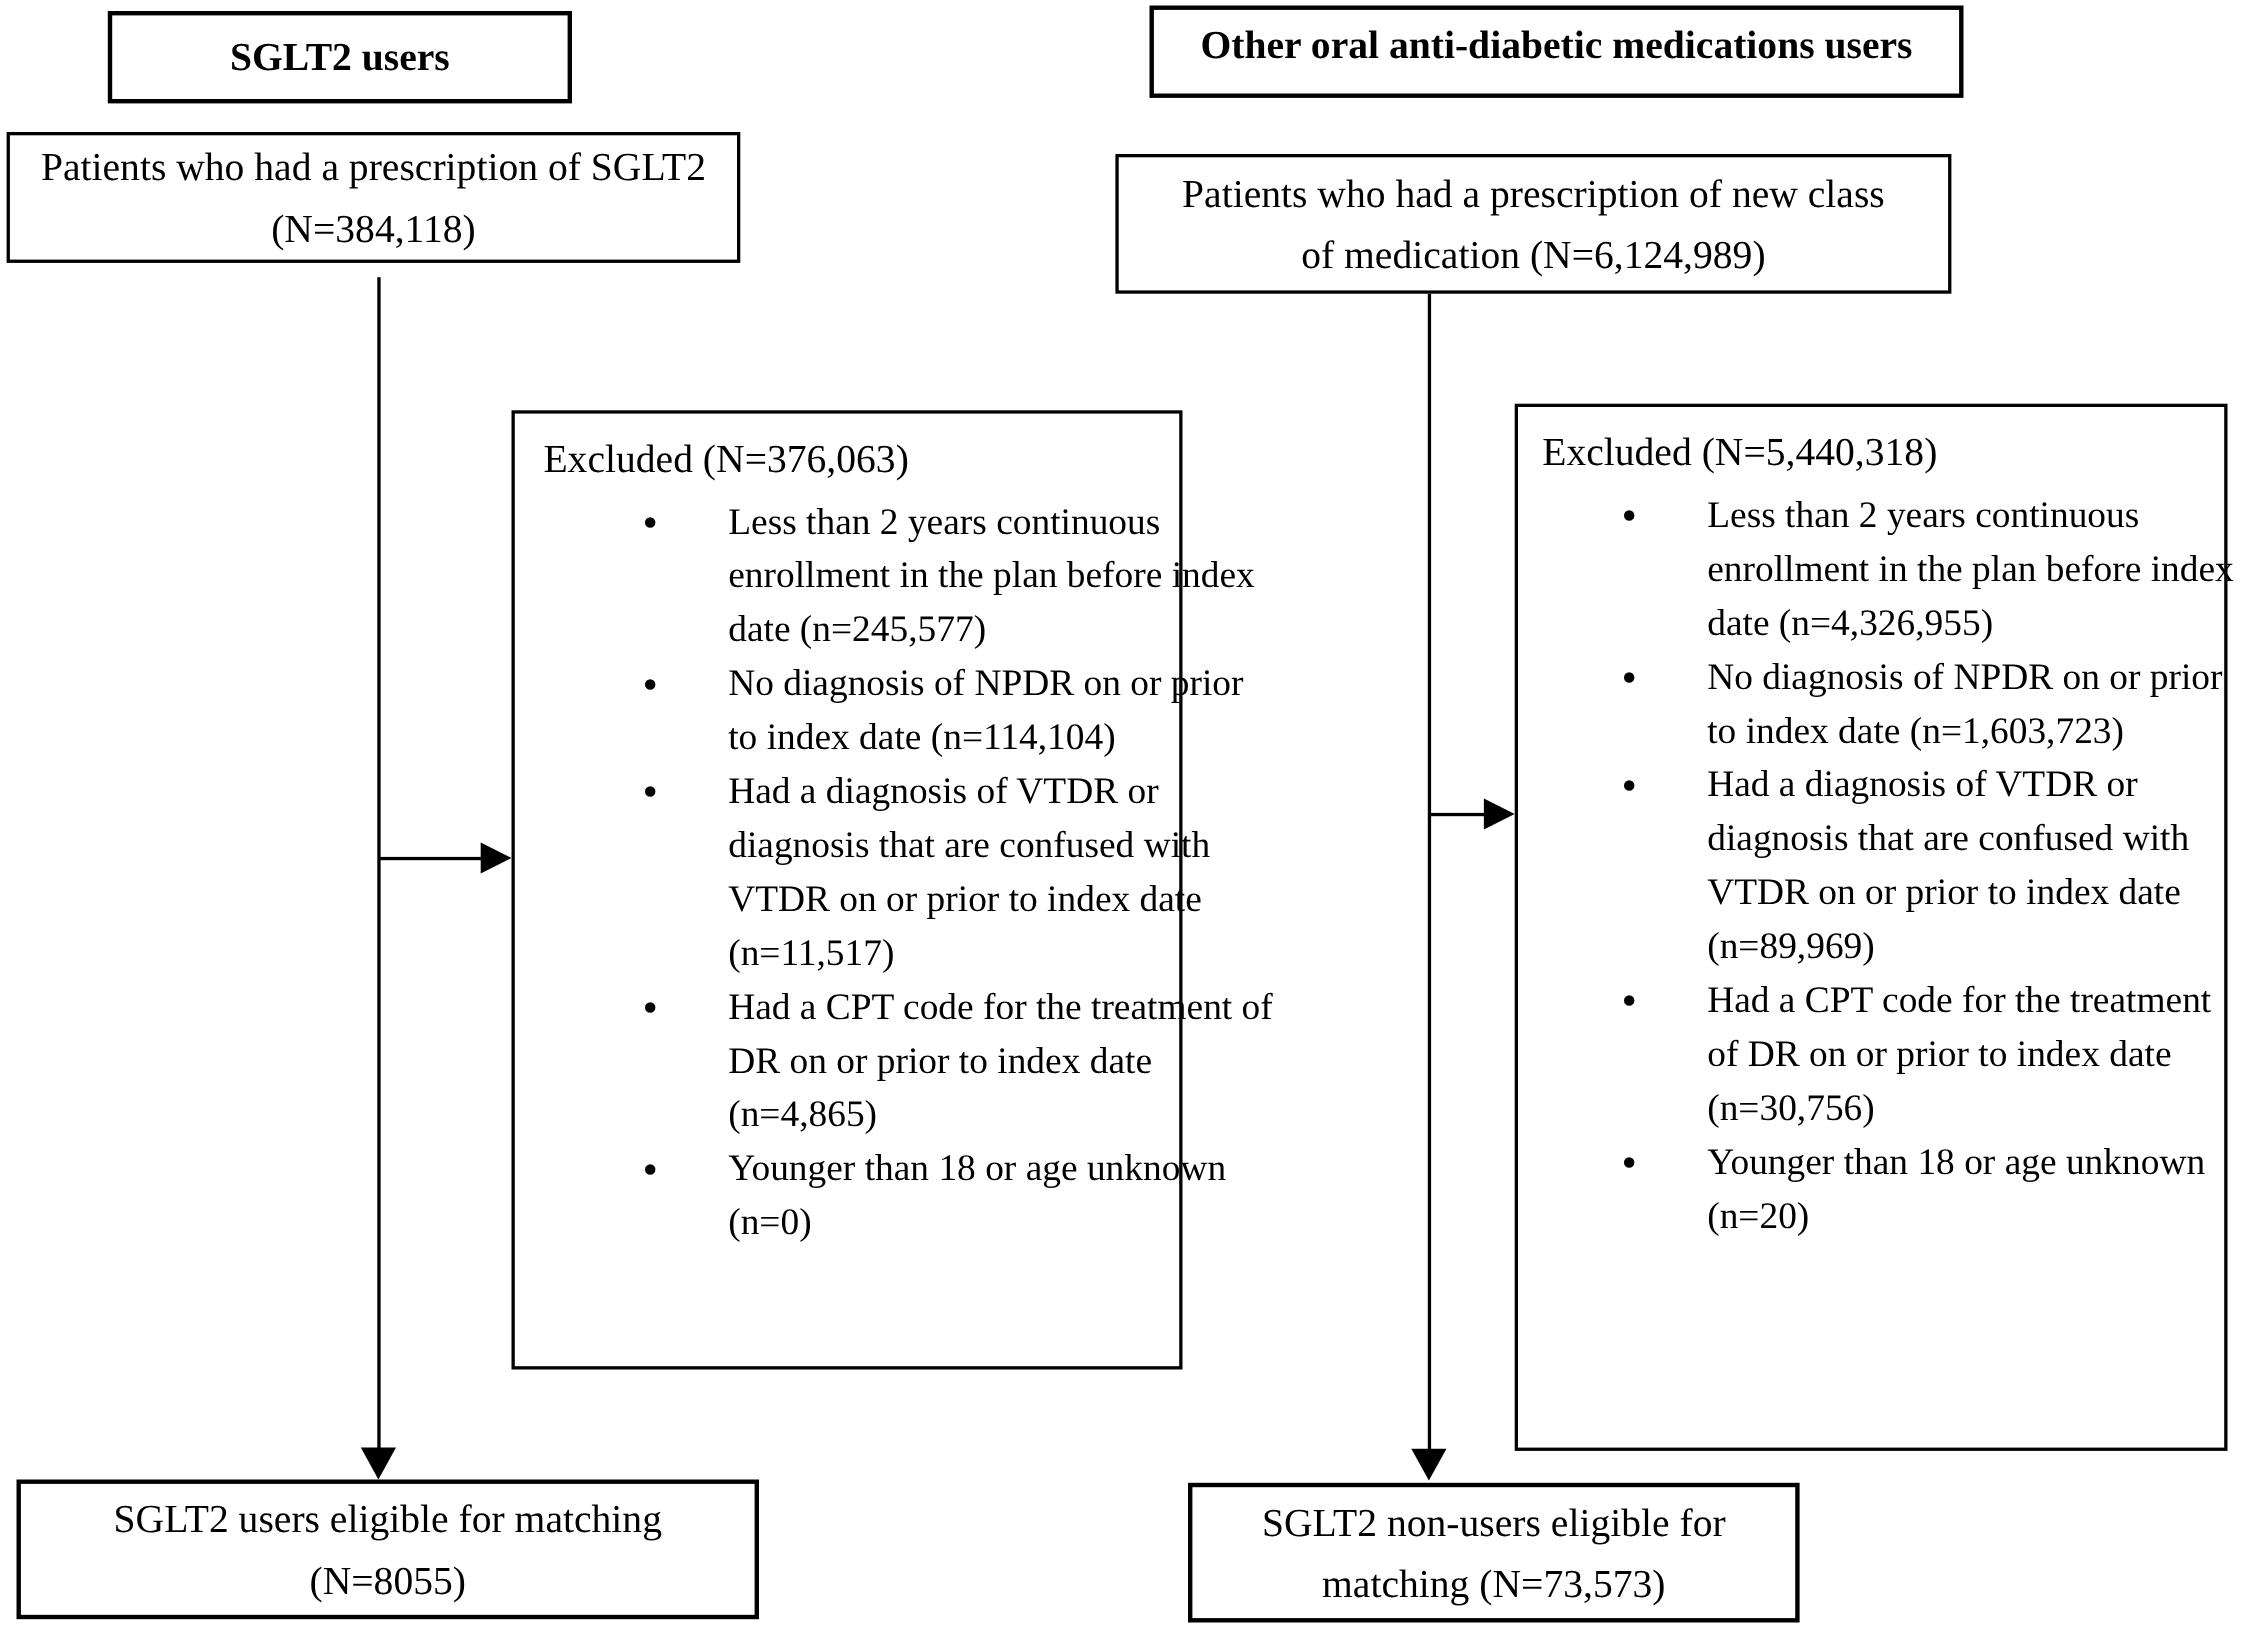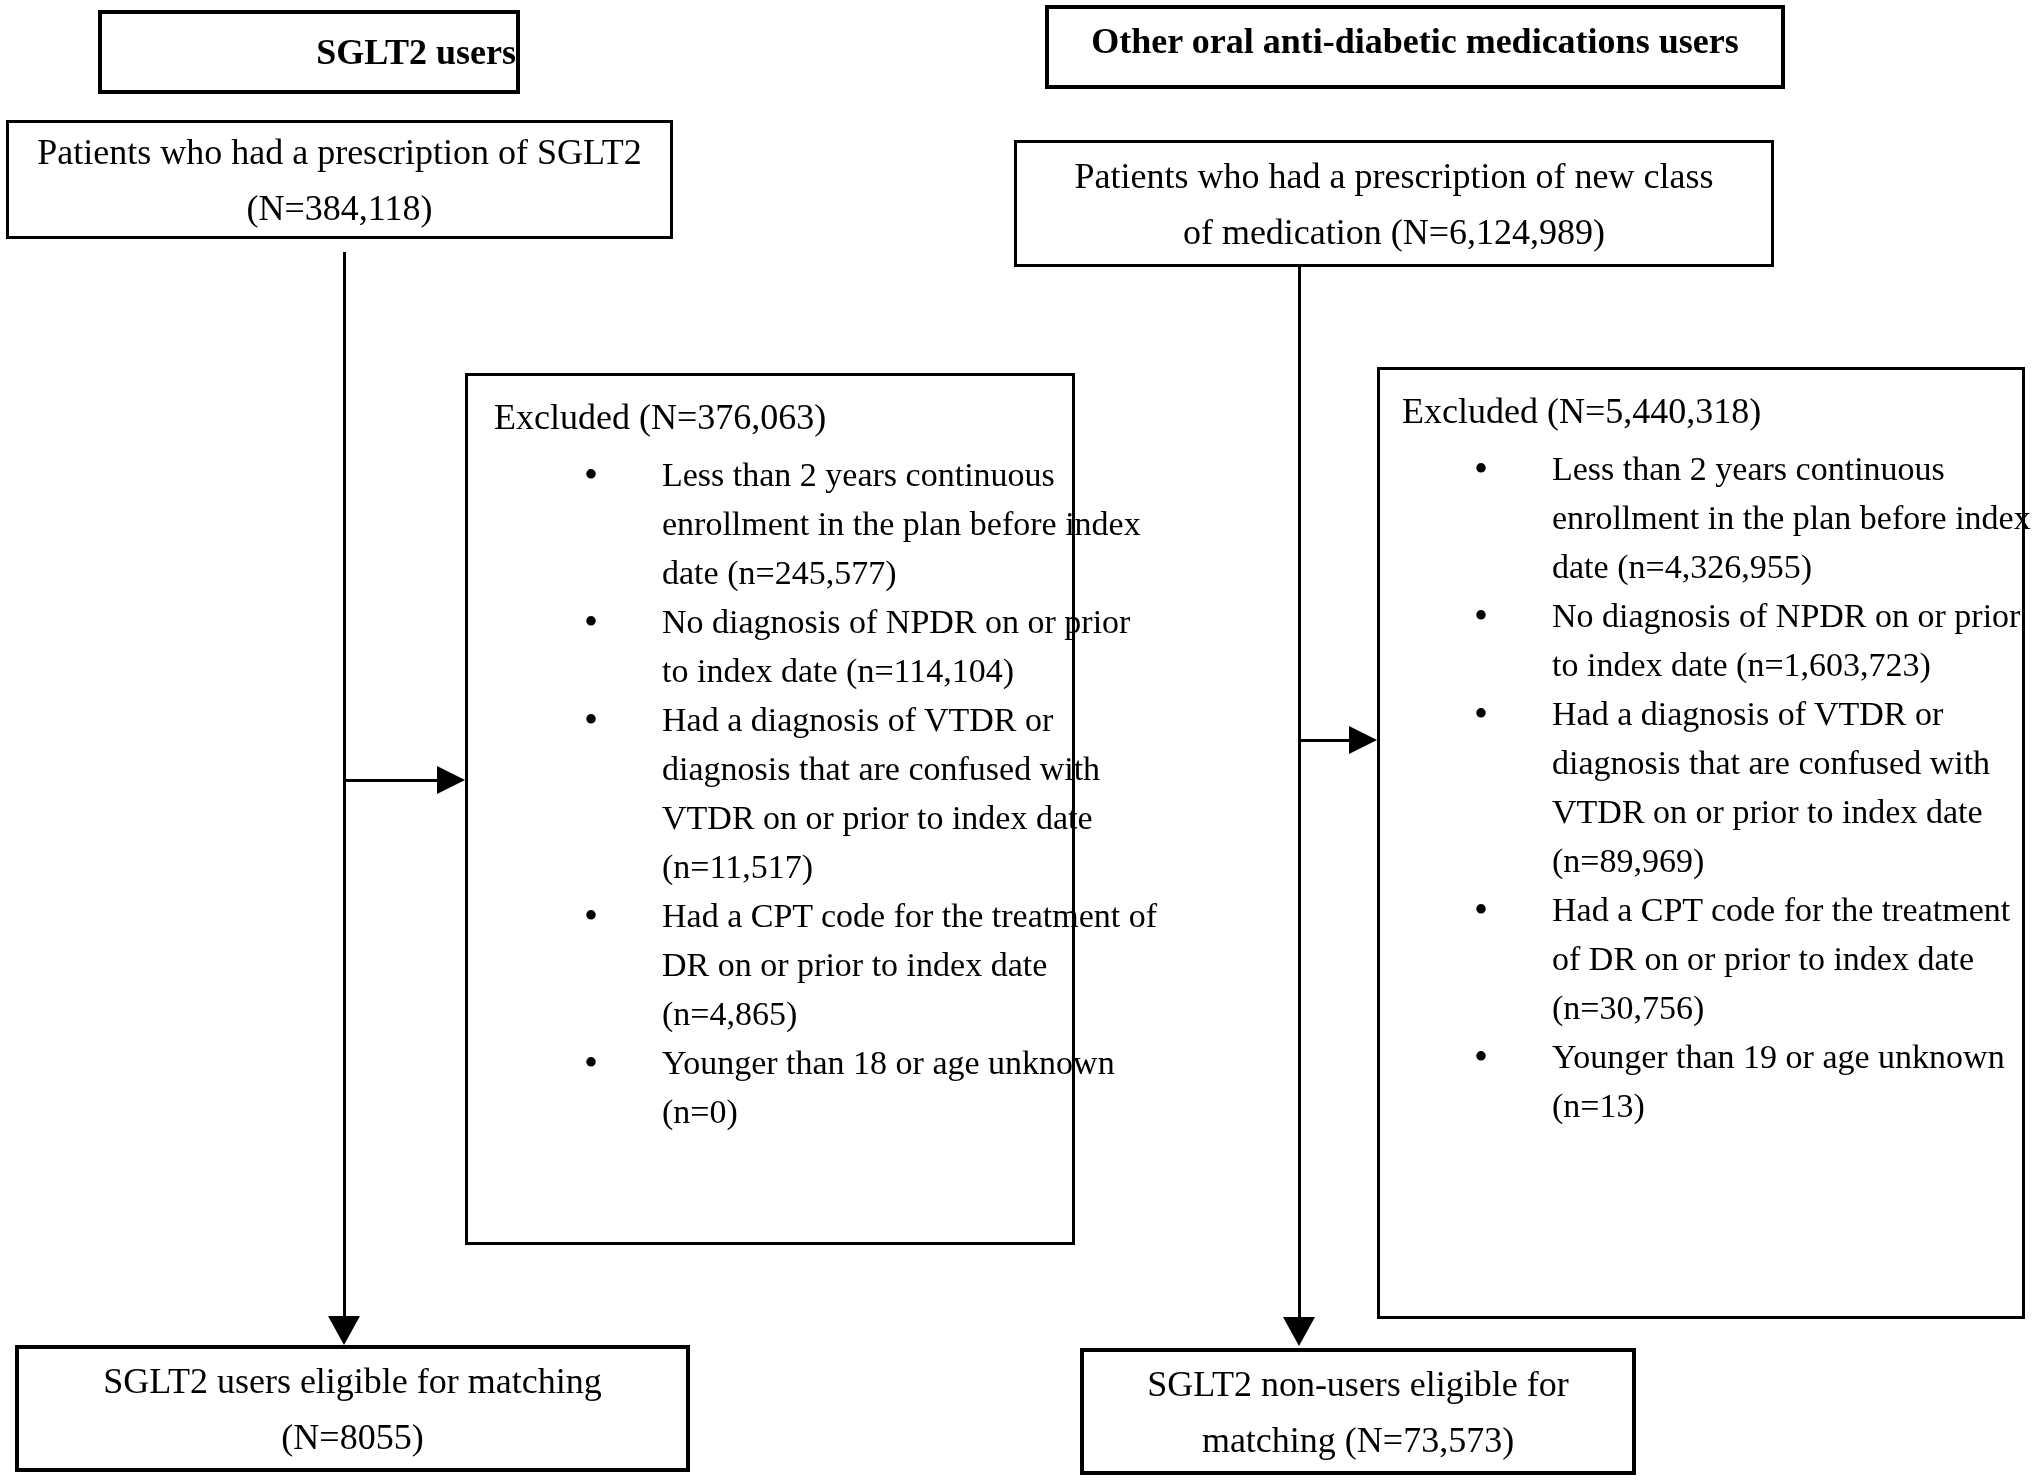--- a/index.html
+++ b/index.html
@@ -27,21 +27,20 @@
     align-items: center;
     justify-content: center;
     text-align: center;
     font-size: 36px;
     line-height: 56px;
   }
   .group-header {
     font-weight: bold;
     border-width: 4px;
     overflow: hidden;
-    justify-content: flex-end;
   }
   .result {
     border-width: 4px;
   }
   .excluded-box {
     padding: 16px 0 0 26px;
   }
   .excluded-title {
     font-size: 36px;
     line-height: 50px;
@@ -136,21 +135,21 @@
   <div class="hline" style="left:1300px; top:739px; width:52px; height:3px;"></div>
   <div class="arrowhead-right" style="left:1349px; top:726px;"></div>
 
   <div class="box excluded-box" style="left:1377px; top:367px; width:648px; height:952px; padding-left:22px;">
     <div class="excluded-title">Excluded (N=5,440,318)</div>
     <ul class="bullets right-bullets">
       <li>Less than 2 years continuous enrollment in the plan before index date (n=4,326,955)</li>
       <li>No diagnosis of NPDR on or prior to index date (n=1,603,723)</li>
       <li>Had a diagnosis of VTDR or diagnosis that are confused with VTDR on or prior to index date (n=89,969)</li>
       <li>Had a CPT code for the treatment of DR on or prior to index date (n=30,756)</li>
-      <li>Younger than 19 or age unknown (n=13)</li>
+      <li>Younger than 18 or age unknown (n=20)</li>
     </ul>
   </div>
 
   <div class="box center-text result" style="left:1080px; top:1348px; width:556px; height:127px; padding:0 45px;">
     <span>SGLT2 non-users eligible for matching (N=73,573)</span>
   </div>
 
 </div>
 
 </body></html>

